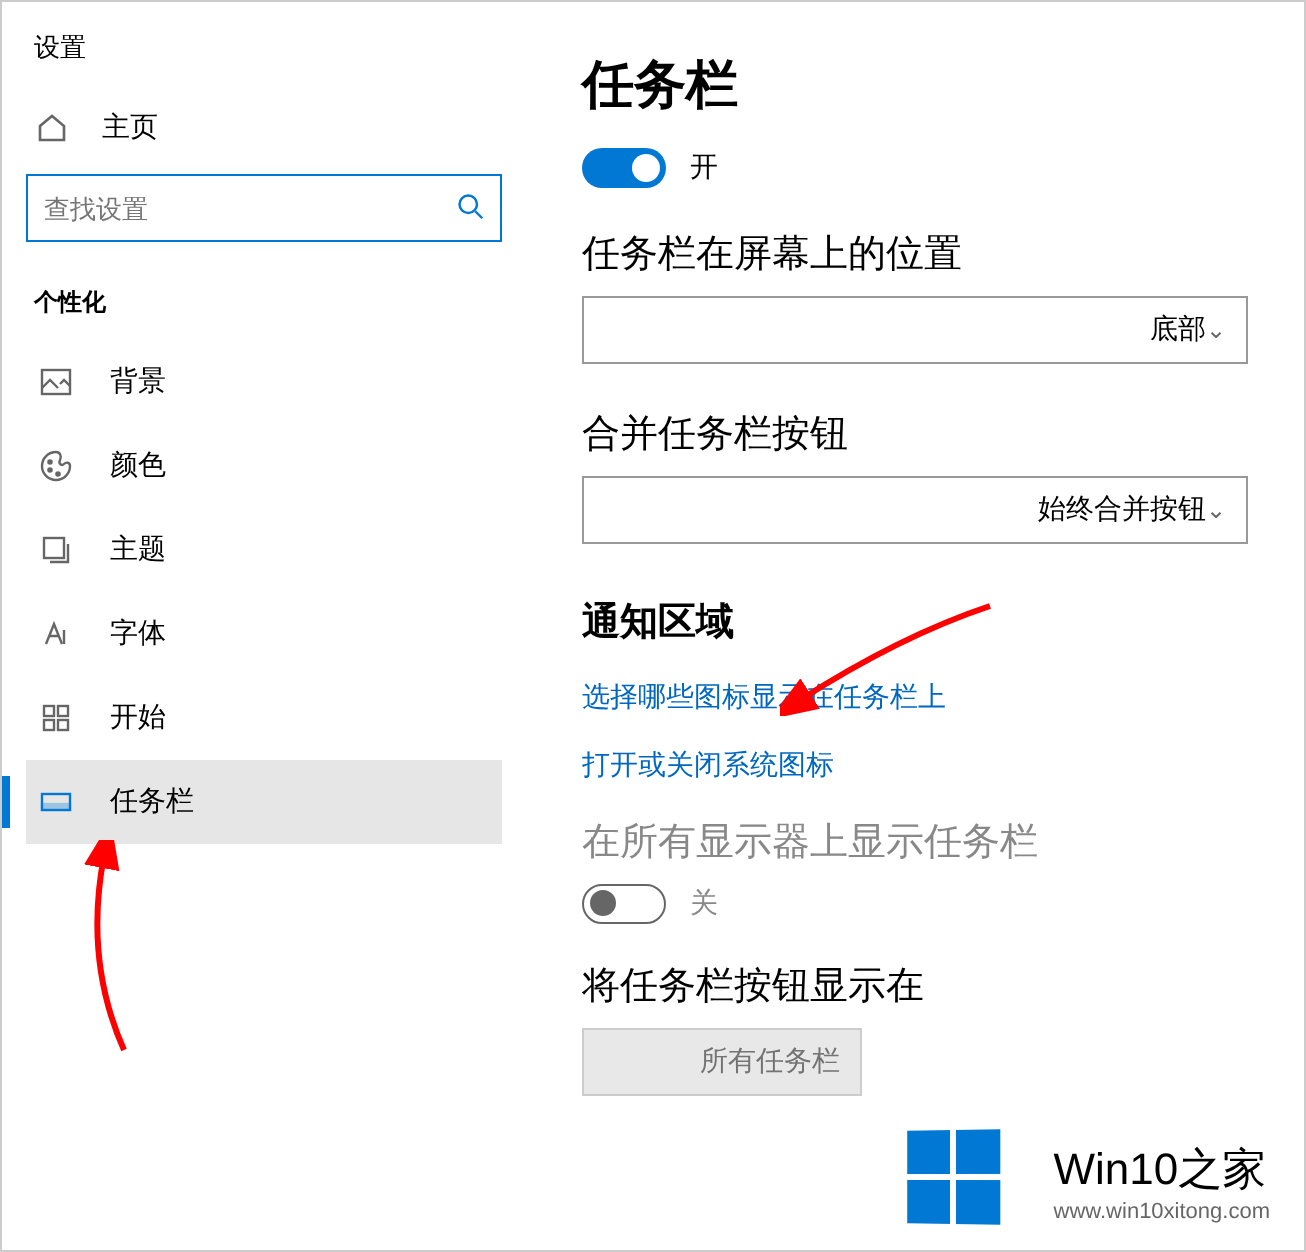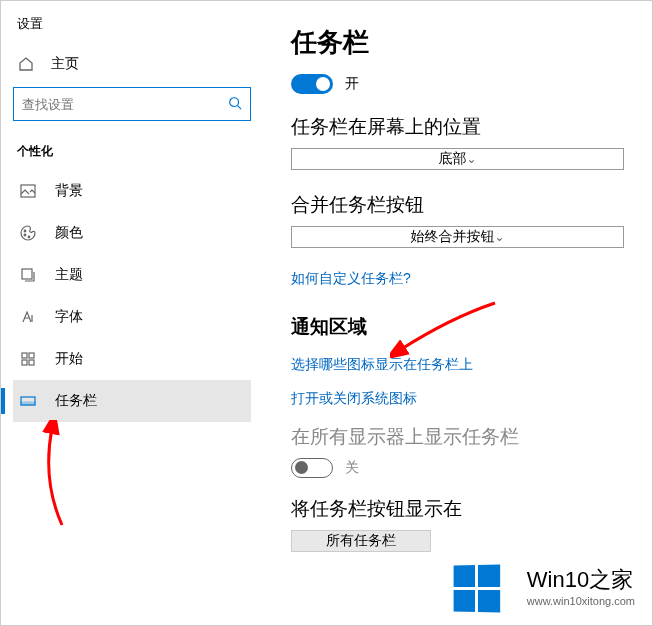--- a/index.html
+++ b/index.html
@@ -127,32 +127,32 @@
       border-radius: 50%;
     }
     .field-label {
       font-size: 19px;
       margin-bottom: 8px;
       display: block;
     }
     .disabled-label { color: #888; }
     .select-box {
       border: 1px solid #999;
-      height: 22px;
-      display: flex;
-      align-items: center;
-      justify-content: center;
+      height: 34px;
+      display: flex;
+      align-items: center;
+      justify-content: flex-end;
       padding: 0 10px;
       margin-bottom: 22px;
       cursor: pointer;
     }
     .select-box.disabled {
       background: #e8e8e8;
       border-color: #ccc;
-      color: #000000;
+      color: #737373;
       width: 140px;
     }
     .chevron { font-size: 12px; color: #666; }
     .link-text {
       color: #0067c0;
       font-size: 14px;
       cursor: pointer;
       display: block;
       margin-bottom: 16px;
     }
@@ -166,21 +166,21 @@
       position: absolute;
       pointer-events: none;
     }
     .arrow1 { left: 390px; top: 298px; width: 110px; height: 60px; }
     .arrow2 { left: 32px; top: 420px; width: 60px; height: 110px; }
     .watermark {
       position: absolute;
       right: 18px;
       bottom: 14px;
       display: flex;
-      align-items: flex-start;
+      align-items: flex-end;
       gap: 27px;
     }
     .winlogo { display: grid; grid-template-columns: 22px 22px; grid-template-rows: 22px 22px; gap: 3px; transform: perspective(200px) rotateY(-8deg); }
     .winlogo span { background: #0078d4; }
     .wm-text { display: flex; flex-direction: column; }
     .wm-title { font-size: 22px; font-weight: 500; }
     .wm-url { font-size: 11px; color: #666; }
   </style>
 </head>
 <body>
@@ -287,21 +287,20 @@
       <span>底部</span>
       <span class="chevron">⌄</span>
     </div>
 
     <span class="field-label">合并任务栏按钮</span>
     <div class="select-box">
       <span>始终合并按钮</span>
       <span class="chevron">⌄</span>
     </div>
 
-    <a class="link-text">如何自定义任务栏?</a>
 
     <h2 class="section-title">通知区域</h2>
     <a class="link-text">选择哪些图标显示在任务栏上</a>
     <a class="link-text">打开或关闭系统图标</a>
 
     <div class="multimon">
       <span class="field-label disabled-label">在所有显示器上显示任务栏</span>
       <div class="toggle-row">
         <div class="toggle off">
             <span class="knob"></span>

